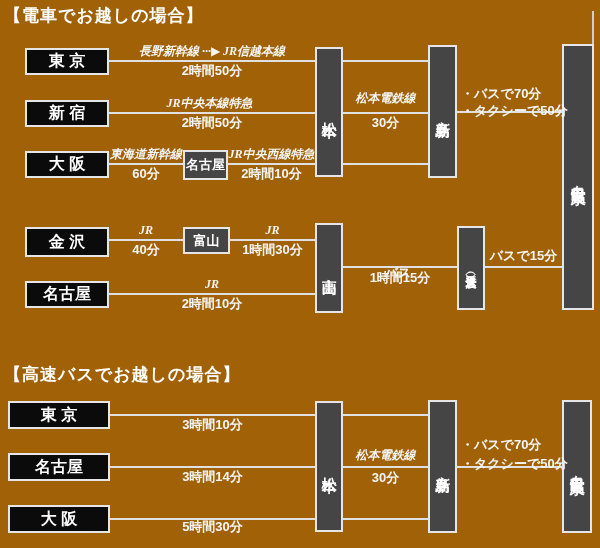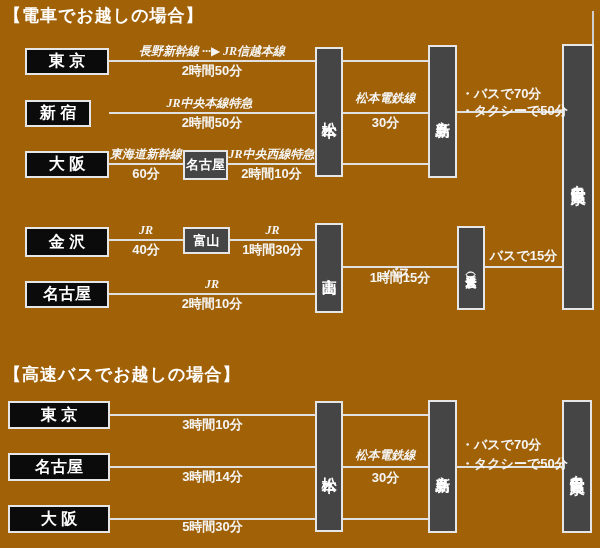--- a/index.html
+++ b/index.html
@@ -55,21 +55,21 @@
   }
 </style>
 </head>
 <body>
 
 <div class="stage">
 
   <div class="heading" style="left:4px;top:6px">【電車でお越しの場合】</div>
 
   <div class="obox" style="left:25px;top:48px;width:84px;height:27px">東 京</div>
-  <div class="obox" style="left:25px;top:100px;width:66px;height:27px">新 宿</div>
+  <div class="obox" style="left:25px;top:100px;width:84px;height:27px">新 宿</div>
   <div class="obox" style="left:25px;top:151px;width:84px;height:27px">大 阪</div>
   <div class="obox" style="left:25px;top:227px;width:84px;height:30px">金 沢</div>
   <div class="obox" style="left:25px;top:281px;width:84px;height:27px">名古屋</div>
 
   <div class="mbox" style="left:183px;top:150px;width:45px;height:30px">名古屋</div>
   <div class="mbox" style="left:183px;top:227px;width:47px;height:27px">富山</div>
 
   <div class="vbox" style="left:315px;top:47px;width:28px;height:130px">松本</div>
   <div class="vbox" style="left:428px;top:45px;width:29px;height:133px">新島々</div>
   <div class="vbox" style="left:315px;top:223px;width:28px;height:90px">高山</div>

